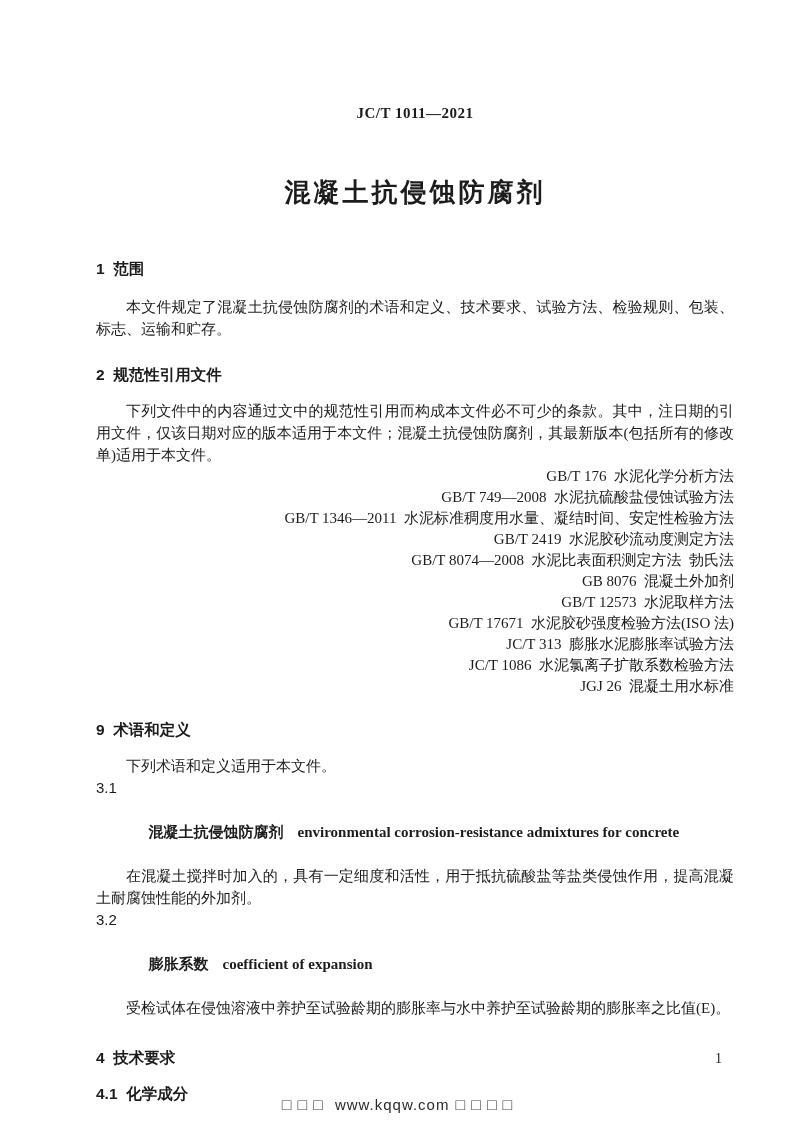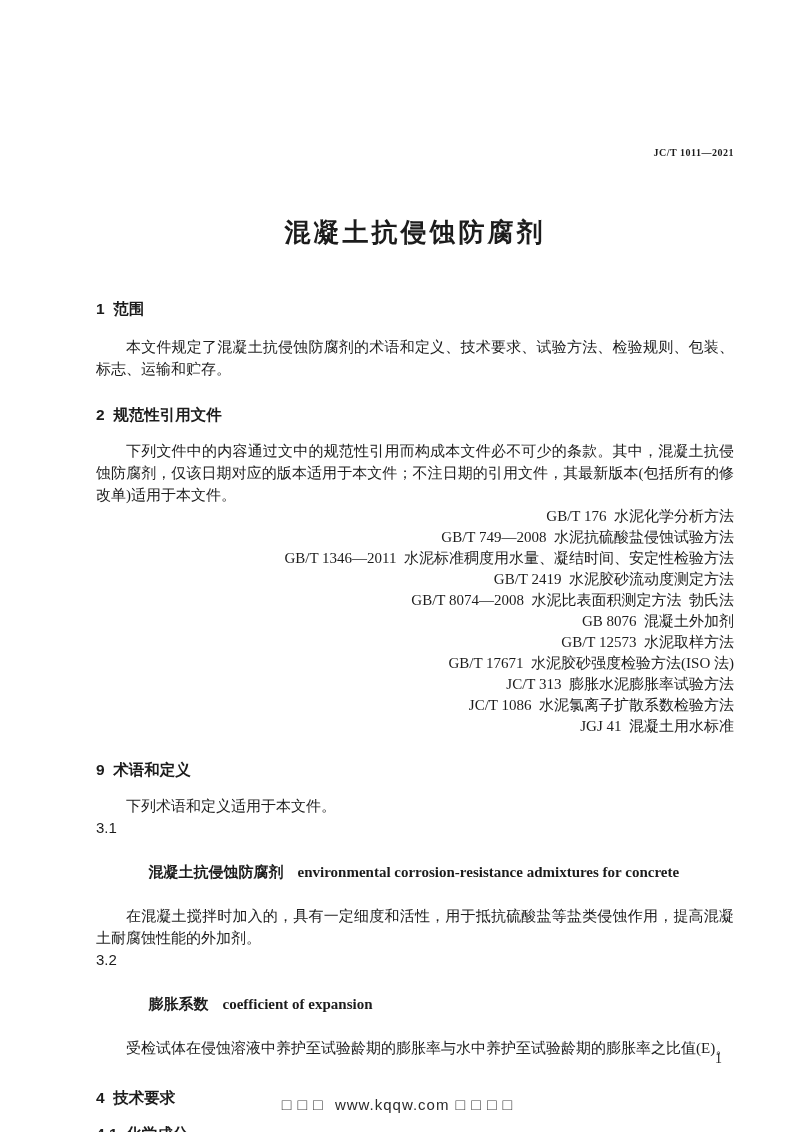--- a/index.html
+++ b/index.html
@@ -13,26 +13,25 @@
     color: #1c1c1c;
     font-family: "Liberation Serif", serif;
     font-size: 15px;
     line-height: 22px;
     overflow: hidden;
   }
   .content {
     padding: 102px 66px 0 96px;
   }
   .doc-header {
-    text-align: right;
+    text-align: center;
     font-weight: bold;
-    font-size: 10px;
+    font-size: 15px;
     letter-spacing: 0.5px;
     white-space: pre-wrap;
-    margin-top: 40px;
   }
   .doc-title {
     margin-top: 52px;
     text-align: center;
     font-family: "Liberation Sans", sans-serif;
     font-weight: bold;
     font-size: 26px;
     line-height: 32px;
     letter-spacing: 3px;
     white-space: pre-wrap;
@@ -101,33 +100,33 @@
   <div class="content">
 
     <div class="doc-header">JC/T 1011—2021</div>
 
     <div class="doc-title">混凝土抗侵蚀防腐剂</div>
 
     <div class="sec-heading h-s1">1  范围</div>
     <div class="para first-after-h1">本文件规定了混凝土抗侵蚀防腐剂的术语和定义、技术要求、试验方法、检验规则、包装、标志、运输和贮存。</div>
 
     <div class="sec-heading h-s2">2  规范性引用文件</div>
-    <div class="para">下列文件中的内容通过文中的规范性引用而构成本文件必不可少的条款。其中，混凝土抗侵蚀防腐剂，仅该日期对应的版本适用于本文件；不注日期的引用文件，其最新版本(包括所有的修改单)适用于本文件。</div>
+    <div class="para">下列文件中的内容通过文中的规范性引用而构成本文件必不可少的条款。其中，注日期的引用文件，仅该日期对应的版本适用于本文件；混凝土抗侵蚀防腐剂，其最新版本(包括所有的修改单)适用于本文件。</div>
     <div class="ref-list">
       <div class="ref-item">GB/T 176  水泥化学分析方法</div>
       <div class="ref-item">GB/T 749—2008  水泥抗硫酸盐侵蚀试验方法</div>
       <div class="ref-item">GB/T 1346—2011  水泥标准稠度用水量、凝结时间、安定性检验方法</div>
       <div class="ref-item">GB/T 2419  水泥胶砂流动度测定方法</div>
       <div class="ref-item">GB/T 8074—2008  水泥比表面积测定方法  勃氏法</div>
       <div class="ref-item">GB 8076  混凝土外加剂</div>
       <div class="ref-item">GB/T 12573  水泥取样方法</div>
       <div class="ref-item">GB/T 17671  水泥胶砂强度检验方法(ISO 法)</div>
       <div class="ref-item">JC/T 313  膨胀水泥膨胀率试验方法</div>
       <div class="ref-item">JC/T 1086  水泥氯离子扩散系数检验方法</div>
-      <div class="ref-item">JGJ 41  混凝土用水标准</div>
+      <div class="ref-item">JGJ 26  混凝土用水标准</div>
     </div>
 
     <div class="sec-heading h-s3">9  术语和定义</div>
     <div class="para">下列术语和定义适用于本文件。</div>
 
     <div class="clause-num">3.1</div>
     <div class="term-line">
       <span class="term-cn">混凝土抗侵蚀防腐剂</span><span class="term-en">environmental corrosion-resistance admixtures for concrete</span>
     </div>
     <div class="para tight">在混凝土搅拌时加入的，具有一定细度和活性，用于抵抗硫酸盐等盐类侵蚀作用，提高混凝土耐腐蚀性能的外加剂。</div>

